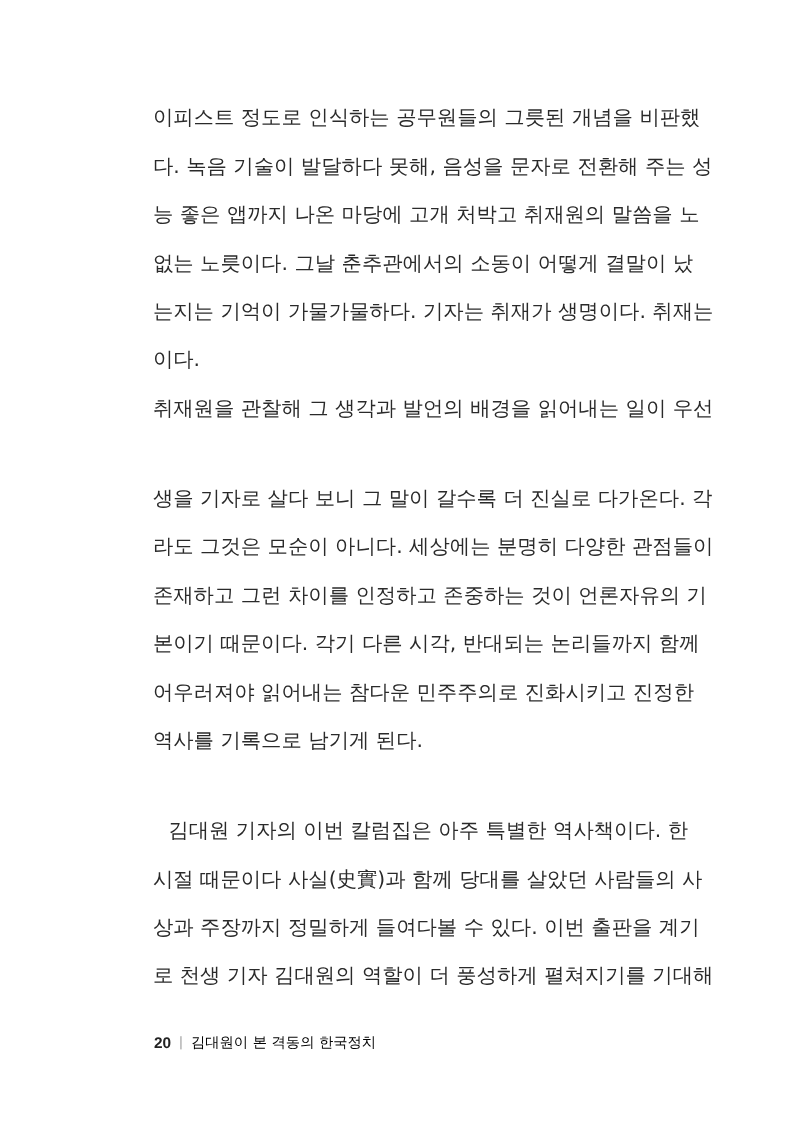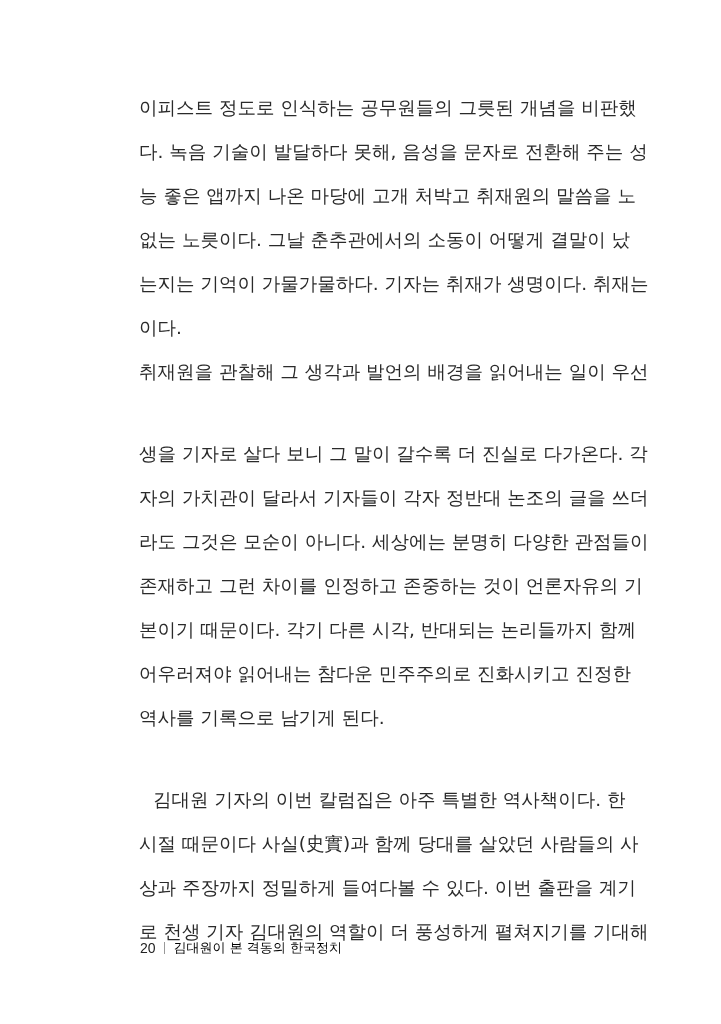--- a/index.html
+++ b/index.html
@@ -51,21 +51,21 @@
       position: absolute;
       left: 128px;
       top: 939px;
       font-size: 13px;
       color: #333;
       display: flex;
       align-items: center;
     }
     .footer .page-num {
       font-family: "Liberation Sans", sans-serif;
-      font-weight: normal;
+      font-weight: bold;
       font-size: 14px;
       color: #222;
     }
     .footer .sep {
       display: inline-block;
       width: 1px;
       height: 12px;
       background: #999;
       margin: 0 9px 0 8px;
     }
@@ -87,21 +87,20 @@
       <span class="line">없는 노릇이다. 그날 춘추관에서의 소동이 어떻게 결말이 났</span>
       <span class="line">는지는 기억이 가물가물하다. 기자는 취재가 생명이다. 취재는</span>
       <span class="line last">이다.</span>
       <span class="line">취재원을 관찰해 그 생각과 발언의 배경을 읽어내는 일이 우선</span>
     </div>
 
     <div class="para-gap"></div>
 
     <div class="paragraph">
       <span class="line">생을 기자로 살다 보니 그 말이 갈수록 더 진실로 다가온다. 각</span>
-      <span class="line">자의 가치관이 달라서 기자들이 각자 정반대 논조의 글을 쓰더</span>
       <span class="line">라도 그것은 모순이 아니다. 세상에는 분명히 다양한 관점들이</span>
       <span class="line">존재하고 그런 차이를 인정하고 존중하는 것이 언론자유의 기</span>
       <span class="line">본이기 때문이다. 각기 다른 시각, 반대되는 논리들까지 함께</span>
       <span class="line">어우러져야 읽어내는 참다운 민주주의로 진화시키고 진정한</span>
       <span class="line last">역사를 기록으로 남기게 된다.</span>
     </div>
 
     <div class="para-gap"></div>
 
     <div class="paragraph">

